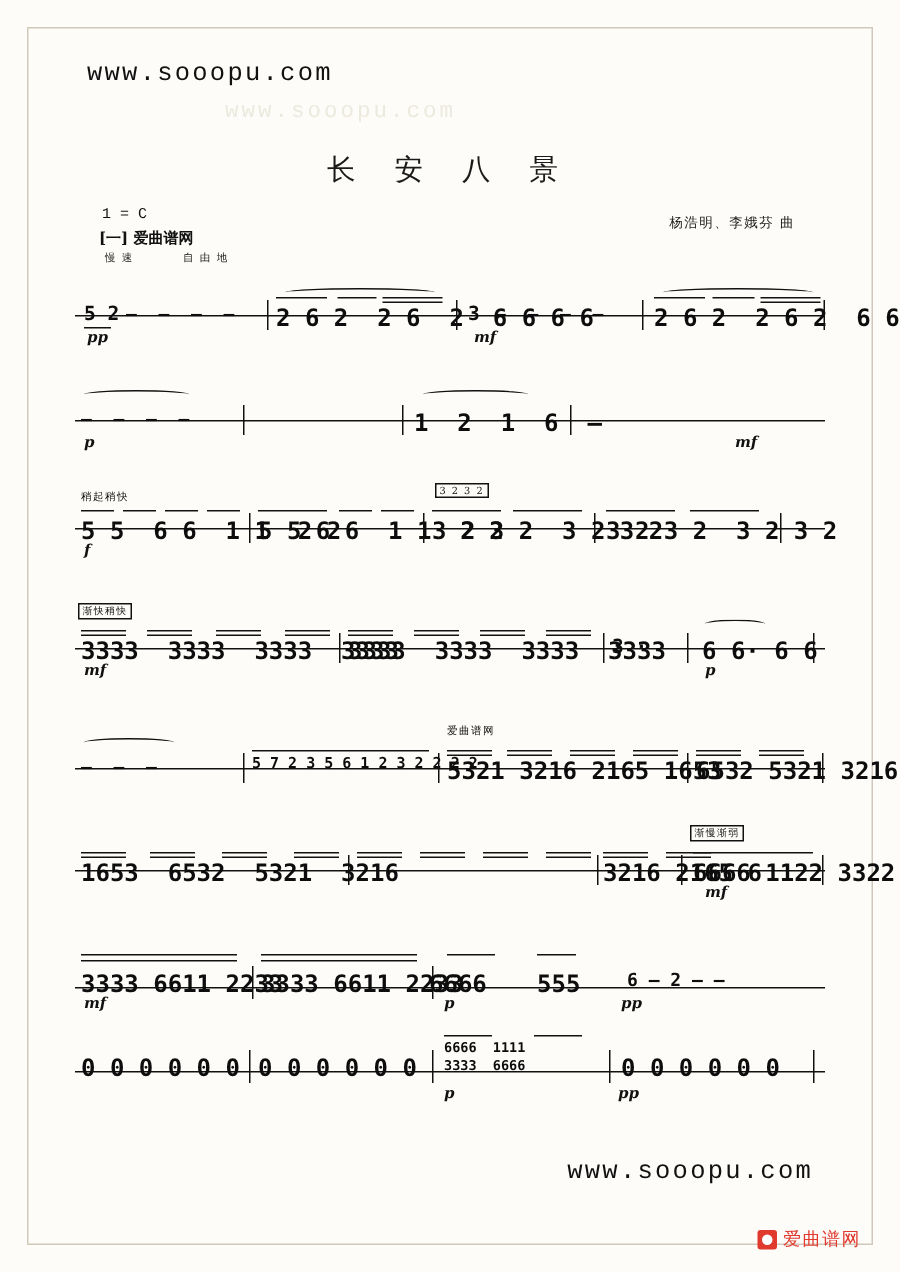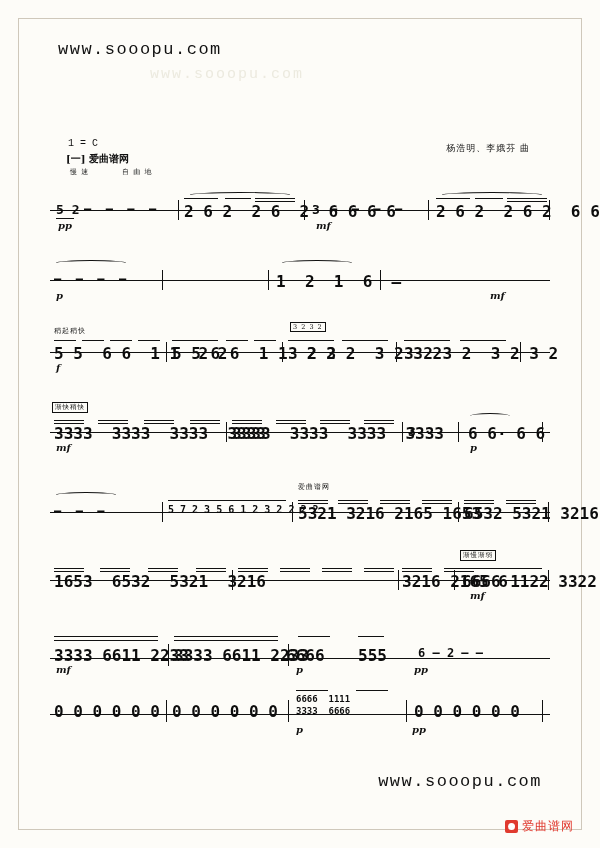--- a/index.html
+++ b/index.html
@@ -216,20 +216,21 @@
 <body>
 
 <div id="page">
 
   <div class="frame"></div>
 
   <div class="ghost">www.sooopu.com</div>
 
   <div class="wm-top">www.sooopu.com</div>
 
+  <div class="title">长 安 八 景</div>
 
   <div class="key-sig">1 = C</div>
   <div class="composer">杨浩明、李娥芬 曲</div>
   <div class="section-mark">[一] 爱曲谱网</div>
   <div class="tempo-a">慢 速</div>
   <div class="tempo-b">自 由 地</div>
 
   <div class="system" style="top:188px;">
     <div class="sysline"></div>
 

